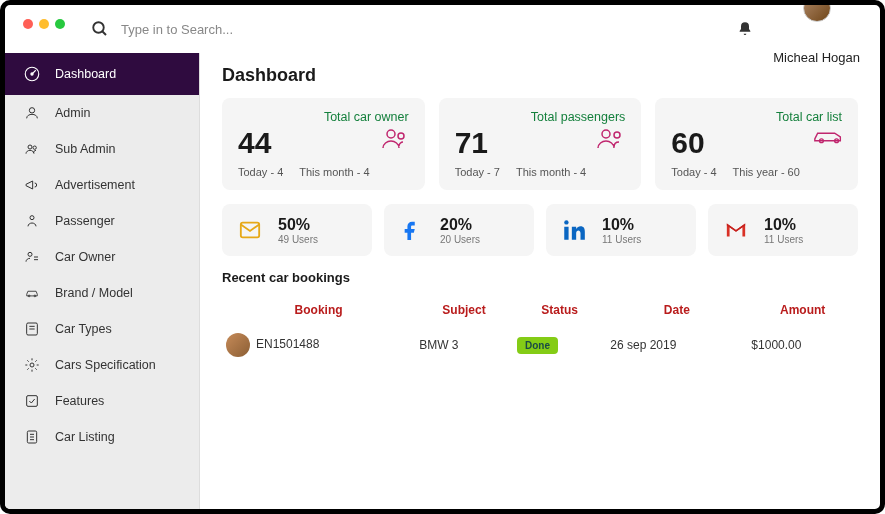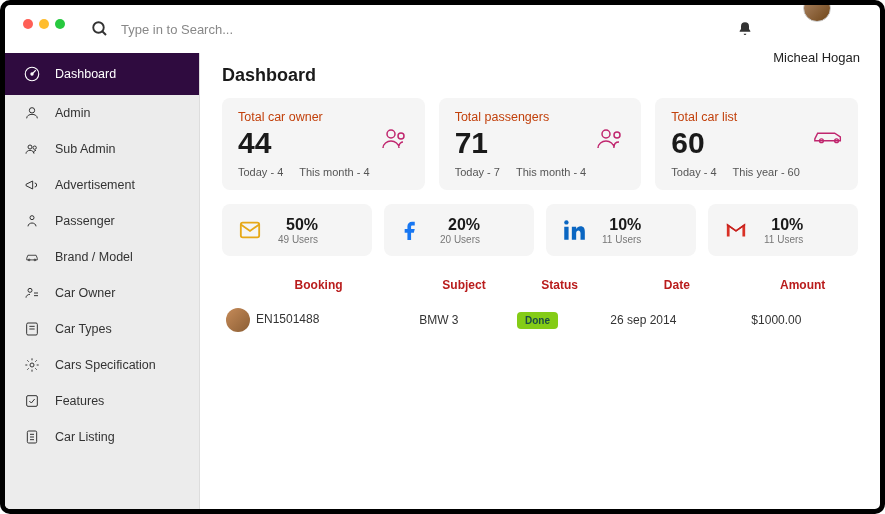--- a/index.html
+++ b/index.html
@@ -26,29 +26,29 @@
   .sidebar { width: 195px; background: #ececec; border-right: 1px solid #ddd; }
   .side-item { display: flex; align-items: center; gap: 14px; padding: 9px 18px; font-size: 12.5px; color: #333; cursor: pointer; }
   .side-item.active { background: #2f0b3f; color: #fff; padding: 12px 18px; }
   .side-icon { width: 18px; height: 18px; display: flex; align-items: center; justify-content: center; flex-shrink: 0; }
   
   .main { flex: 1; padding: 12px 22px; overflow: hidden; }
   .page-title { font-size: 18px; font-weight: 700; color: #1a1a1a; margin-bottom: 12px; }
   
   .stat-cards { display: flex; gap: 14px; margin-bottom: 14px; }
   .stat-card { flex: 1; background: #f5f5f5; border-radius: 8px; padding: 12px 16px; position: relative; }
-  .stat-label { font-size: 12.5px; color: #c2410c; margin-bottom: 2px; }
+  .stat-label { font-size: 12.5px; color: #15803d; margin-bottom: 2px; text-align: right; }
   .stat-value { font-size: 30px; font-weight: 600; color: #1a1a1a; }
   .stat-sub { font-size: 11px; color: #555; margin-top: 6px; display: flex; gap: 16px; }
   .stat-icon { position: absolute; right: 14px; top: 28px; width: 32px; height: 24px; }
   
   .social-row { display:flex; gap: 12px; margin-bottom: 14px; }
   .social-card { flex:1; background:#f5f5f5; border-radius:8px; padding:10px 12px; display:flex; align-items:center; gap:12px; }
   .social-iconwrap { width:32px; height:32px; display:flex; align-items:center; justify-content:center; }
-  .social-pct { font-size:16px; font-weight:700; color:#1a1a1a;text-align:right; }
+  .social-pct { font-size:16px; font-weight:700; color:#1a1a1a; }
   .social-users { font-size:10px; color:#777; }
   
   .bookings { }
   .bookings-title { font-size:13px; font-weight:700; color:#1a1a1a; margin-bottom:10px; }
   .btable { width:100%; border-collapse:collapse; font-size:12px; }
   .btable th { text-align:center; font-weight:700; color:#b91c1c; padding:8px 4px; }
   .btable td { padding:8px 4px; color:#333; vertical-align:middle; }
   .row-avatar { width:24px; height:24px; border-radius:50%; background:linear-gradient(135deg,#c68b59,#8b5e34); display:inline-block; vertical-align:middle; margin-right:6px; }
   .status-badge { background:#84cc16; color:#1a4a45; font-size:10px; font-weight:700; padding:3px 8px; border-radius:4px; }
   
@@ -127,36 +127,36 @@
       <span class="side-icon">
           <svg viewBox="0 0 24 24" width="16" height="16" fill="none" stroke="#333" stroke-width="1.5">
             <circle cx="12" cy="7" r="3"></circle>
             <path d="M6 20c0-3 3-5 6-5s6 2 6 5"></path>
           </svg>
         </span>
       <span>Passenger</span>
     </div>
     <div class="side-item">
       <span class="side-icon">
+          <svg viewBox="0 0 24 24" width="16" height="16" fill="none" stroke="#333" stroke-width="1.5">
+            <circle cx="9" cy="8" r="3"></circle>
+            <path d="M3 19c0-3 3-5 6-5M15 12h6M15 16h6"></path>
+          </svg>
+        </span>
+      <span>Car Owner</span>
+    </div>
+    <div class="side-item">
+      <span class="side-icon">
           <svg viewBox="0 0 24 24" width="18" height="14" fill="none" stroke="#333" stroke-width="1.5">
             <path d="M3 14l2-5h14l2 5v3H3v-3z"></path>
             <circle cx="7" cy="17" r="1.5"></circle>
             <circle cx="17" cy="17" r="1.5"></circle>
           </svg>
         </span>
       <span>Brand / Model</span>
-    </div>
-    <div class="side-item">
-      <span class="side-icon">
-          <svg viewBox="0 0 24 24" width="16" height="16" fill="none" stroke="#333" stroke-width="1.5">
-            <circle cx="9" cy="8" r="3"></circle>
-            <path d="M3 19c0-3 3-5 6-5M15 12h6M15 16h6"></path>
-          </svg>
-        </span>
-      <span>Car Owner</span>
     </div>
     <div class="side-item">
       <span class="side-icon">
           <svg viewBox="0 0 24 24" width="16" height="16" fill="none" stroke="#333" stroke-width="1.5">
             <rect x="4" y="3" width="16" height="18" rx="2"></rect>
             <line x1="8" y1="8" x2="16" y2="8"></line>
             <line x1="8" y1="12" x2="16" y2="12"></line>
           </svg>
         </span>
       <span>Car Types</span>
@@ -288,35 +288,36 @@
             </svg>
           </span>
         <div>
           <div class="social-pct">10%</div>
           <div class="social-users">11 Users</div>
         </div>
       </div>
     </div>
 
     <div class="bookings">
+      <div class="bookings-title">Recent car bookings</div>
       <table class="btable">
         <thead>
           <tr>
             <th>Booking</th>
             <th>Subject</th>
             <th>Status</th>
             <th>Date</th>
             <th>Amount</th>
           </tr>
         </thead>
         <tbody>
           <tr>
             <td><span class="row-avatar"></span><span>EN1501488</span></td>
             <td>BMW 3</td>
             <td><span class="status-badge">Done</span></td>
-            <td>26 sep 2014</td>
+            <td>26 sep 2019</td>
             <td>$1000.00</td>
           </tr>
         </tbody>
       </table>
     </div>
   </div>
 </div>
 
 </body></html>

